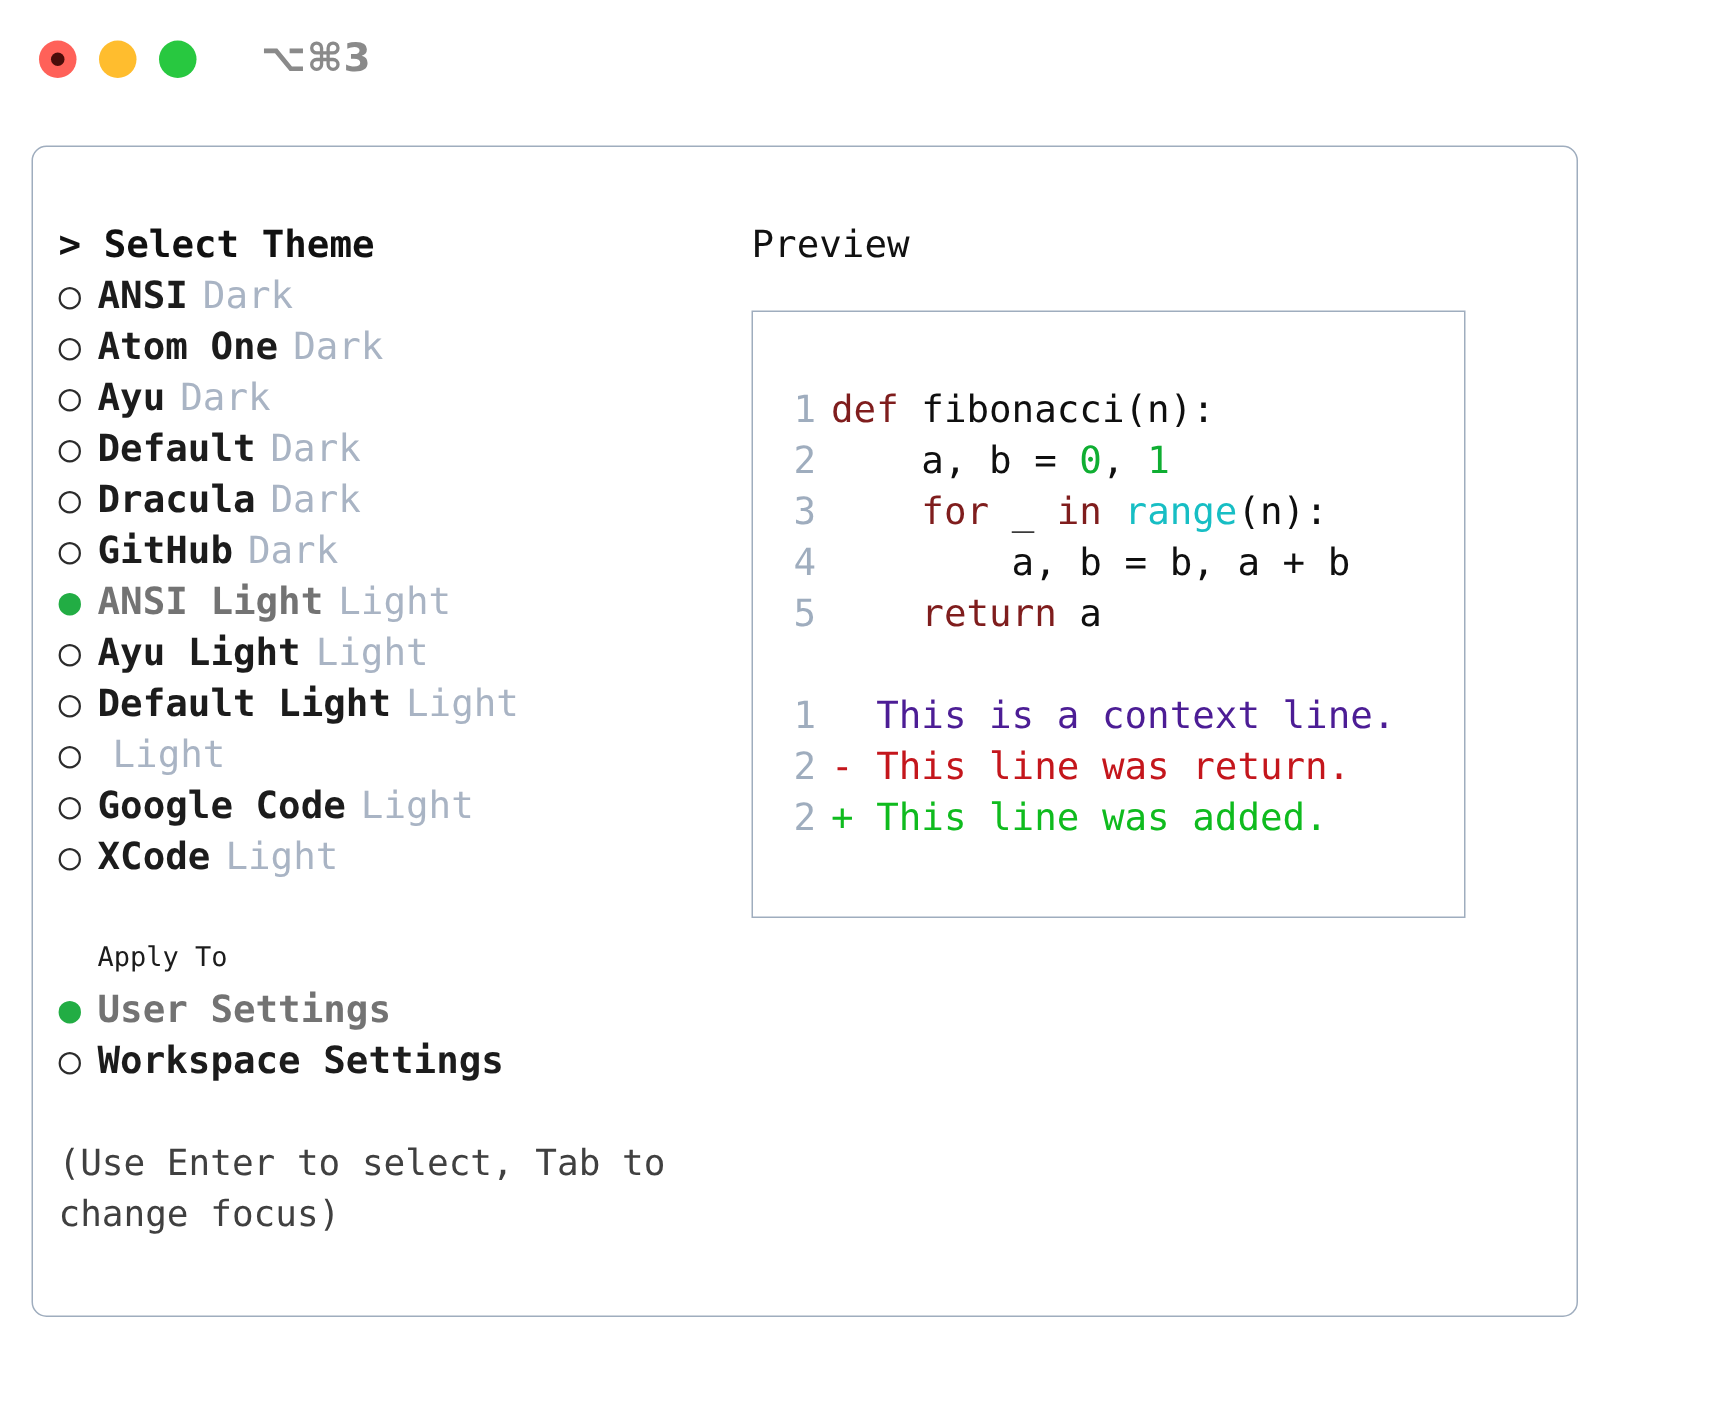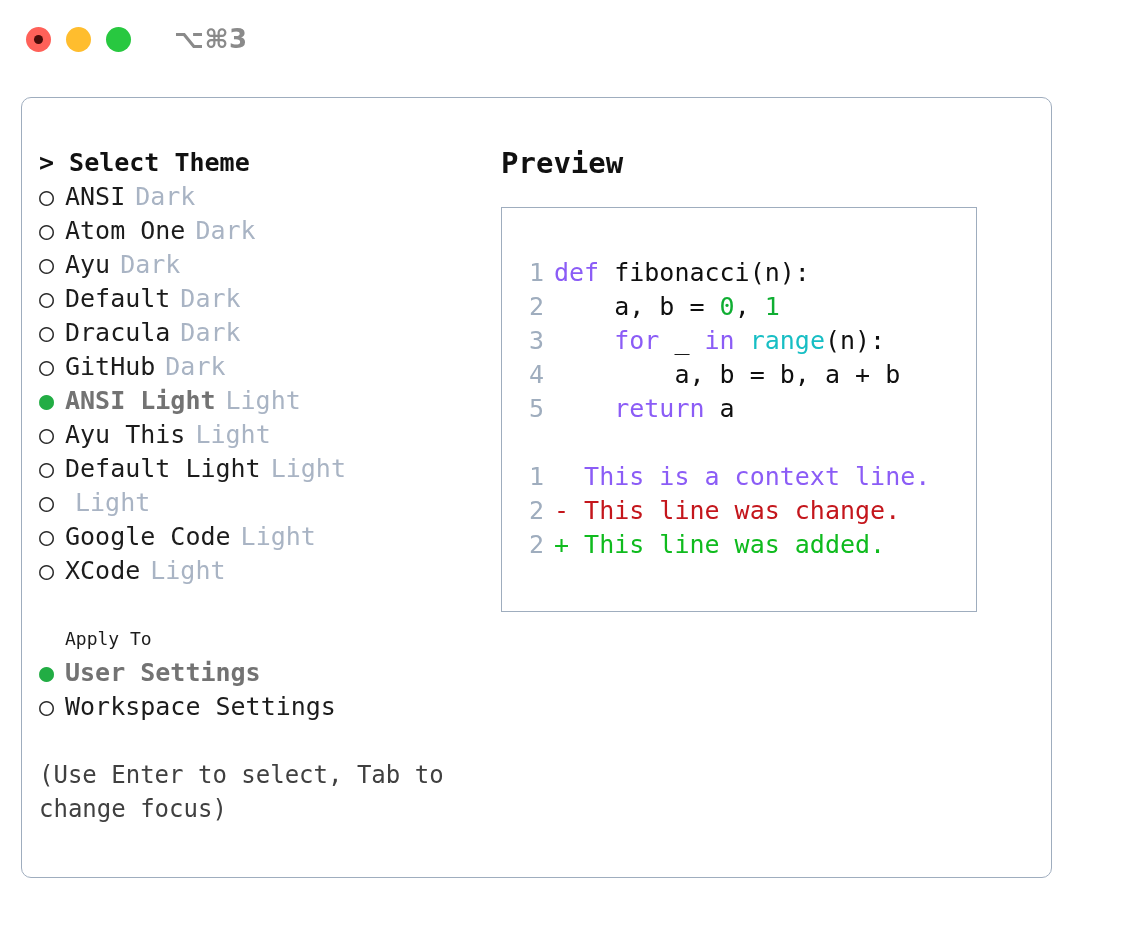--- a/index.html
+++ b/index.html
@@ -121,21 +121,21 @@
     display: inline-block;
     width: 26px;
     flex-shrink: 0;
     font-size: 25px;
   }
   .bullet.empty { color: #2b2b2b; }
   .bullet.filled { color: #22ad44; }
 
   .opt-label {
     color: #1c1c1c;
-    font-weight: normal;
+    font-weight: bold;
   }
   .opt-row.selected .opt-label { color: #737373; font-weight: bold; }
 
   .opt-badge {
     color: #a9b4c4;
     font-weight: normal;
     margin-left: 10px;
   }
 
   .apply-header {
@@ -157,23 +157,23 @@
   }
 
   
   #right-pane {
     flex: 1;
     padding: 48px 0 0 9px;
     box-sizing: border-box;
   }
 
   #preview-header {
-    font-size: 29px;
+    font-size: 25px;
     color: #111111;
-    font-weight: bold;
+    font-weight: normal;
     line-height: 34px;
     white-space: nowrap;
   }
 
   #preview-box {
     margin-top: 27px;
     width: 476px;
     height: 405px;
     border: 1.5px solid #9fadbe;
     background: #ffffff;
@@ -191,27 +191,27 @@
   .lineno {
     display: inline-block;
     width: 34px;
     text-align: right;
     color: #9fadbe;
     flex-shrink: 0;
     margin-right: 10px;
   }
   .code-text { white-space: pre; }
 
-  .tok-kw   { color: #8b5cf6; }
+  .tok-kw   { color: #7f1d1d; }
   .tok-num  { color: #0fae32; }
   .tok-builtin { color: #17bec4; }
   .tok-plain{ color: #0f0f0f; }
 
   .diff-gap { height: 34px; }
-  .diff-context .code-text { color: #8b5cf6; }
+  .diff-context .code-text { color: #4c1d95; }
   .diff-del .code-text { color: #c4161c; }
   .diff-add .code-text { color: #0fbb1e; }
 </style>
 </head>
 <body>
 
 <div id="window-root">
 
   <div id="titlebar">
     <div class="traffic-lights">
@@ -260,21 +260,21 @@
               <span class="opt-label">GitHub</span>
               <span class="opt-badge">Dark</span>
             </div>
             <div class="opt-row selected">
               <span class="bullet filled">●</span>
               <span class="opt-label">ANSI Light</span>
               <span class="opt-badge">Light</span>
             </div>
             <div class="opt-row">
               <span class="bullet empty">○</span>
-              <span class="opt-label">Ayu This</span>
+              <span class="opt-label">Ayu Light</span>
               <span class="opt-badge">Light</span>
             </div>
             <div class="opt-row">
               <span class="bullet empty">○</span>
               <span class="opt-label">Default Light</span>
               <span class="opt-badge">Light</span>
             </div>
             <div class="opt-row">
               <span class="bullet empty">○</span>
               <span class="opt-badge">Light</span>
@@ -315,21 +315,21 @@
           <div id="code-block">
               <div class="code-line"><span class="lineno">1</span><span class="code-text"><span class="tok-kw">def</span><span class="tok-plain"> fibonacci(n):</span></span></div>
               <div class="code-line"><span class="lineno">2</span><span class="code-text"><span class="tok-plain">    a, b = </span><span class="tok-num">0</span><span class="tok-plain">, </span><span class="tok-num">1</span></span></div>
               <div class="code-line"><span class="lineno">3</span><span class="code-text"><span class="tok-plain">    </span><span class="tok-kw">for</span><span class="tok-plain"> _ </span><span class="tok-kw">in</span><span class="tok-plain"> </span><span class="tok-builtin">range</span><span class="tok-plain">(n):</span></span></div>
               <div class="code-line"><span class="lineno">4</span><span class="code-text"><span class="tok-plain">        a, b = b, a + b</span></span></div>
               <div class="code-line"><span class="lineno">5</span><span class="code-text"><span class="tok-plain">    </span><span class="tok-kw">return</span><span class="tok-plain"> a</span></span></div>
             </div>
           <div class="diff-gap"></div>
           <div id="diff-block">
               <div class="code-line diff-context"><span class="lineno">1</span><span class="code-text">  This is a context line.</span></div>
-              <div class="code-line diff-del"><span class="lineno">2</span><span class="code-text">- This line was change.</span></div>
+              <div class="code-line diff-del"><span class="lineno">2</span><span class="code-text">- This line was return.</span></div>
               <div class="code-line diff-add"><span class="lineno">2</span><span class="code-text">+ This line was added.</span></div>
             </div>
         </div>
       </div>
 
     </div>
   </div>
 </div>
 
 </body></html>

